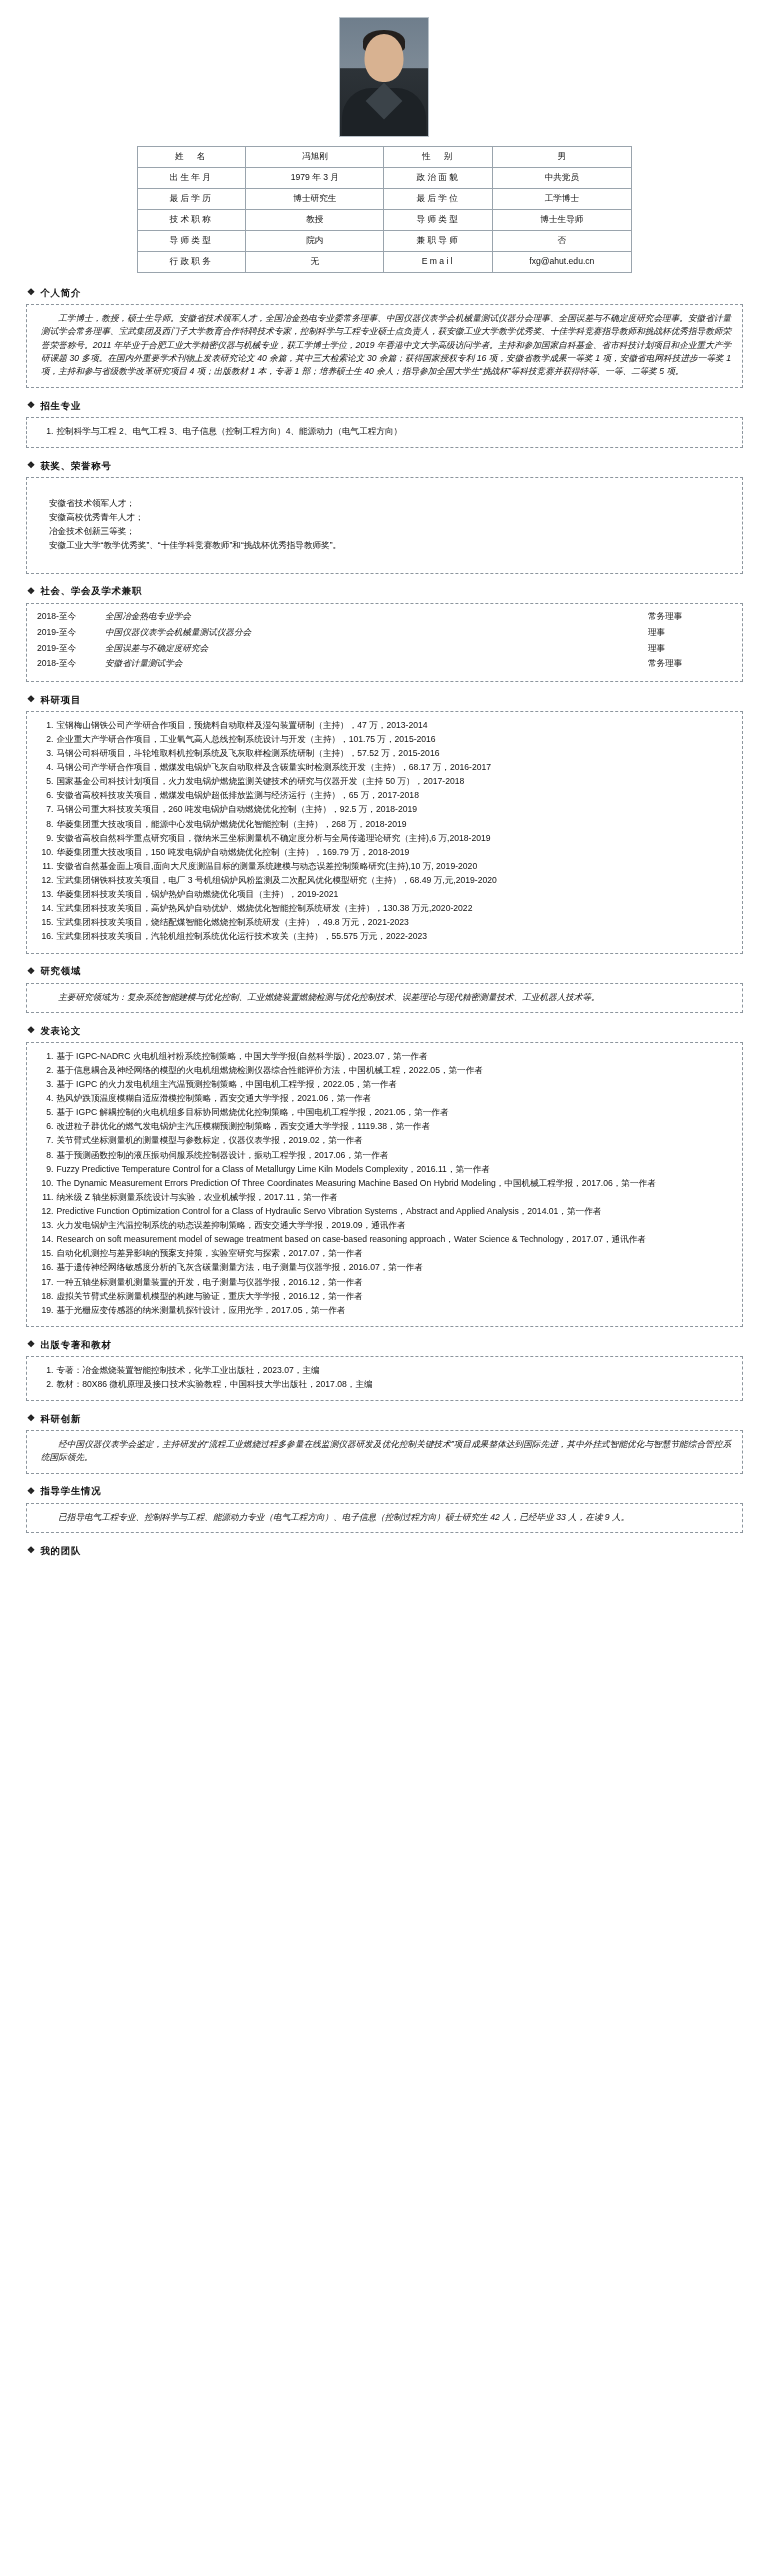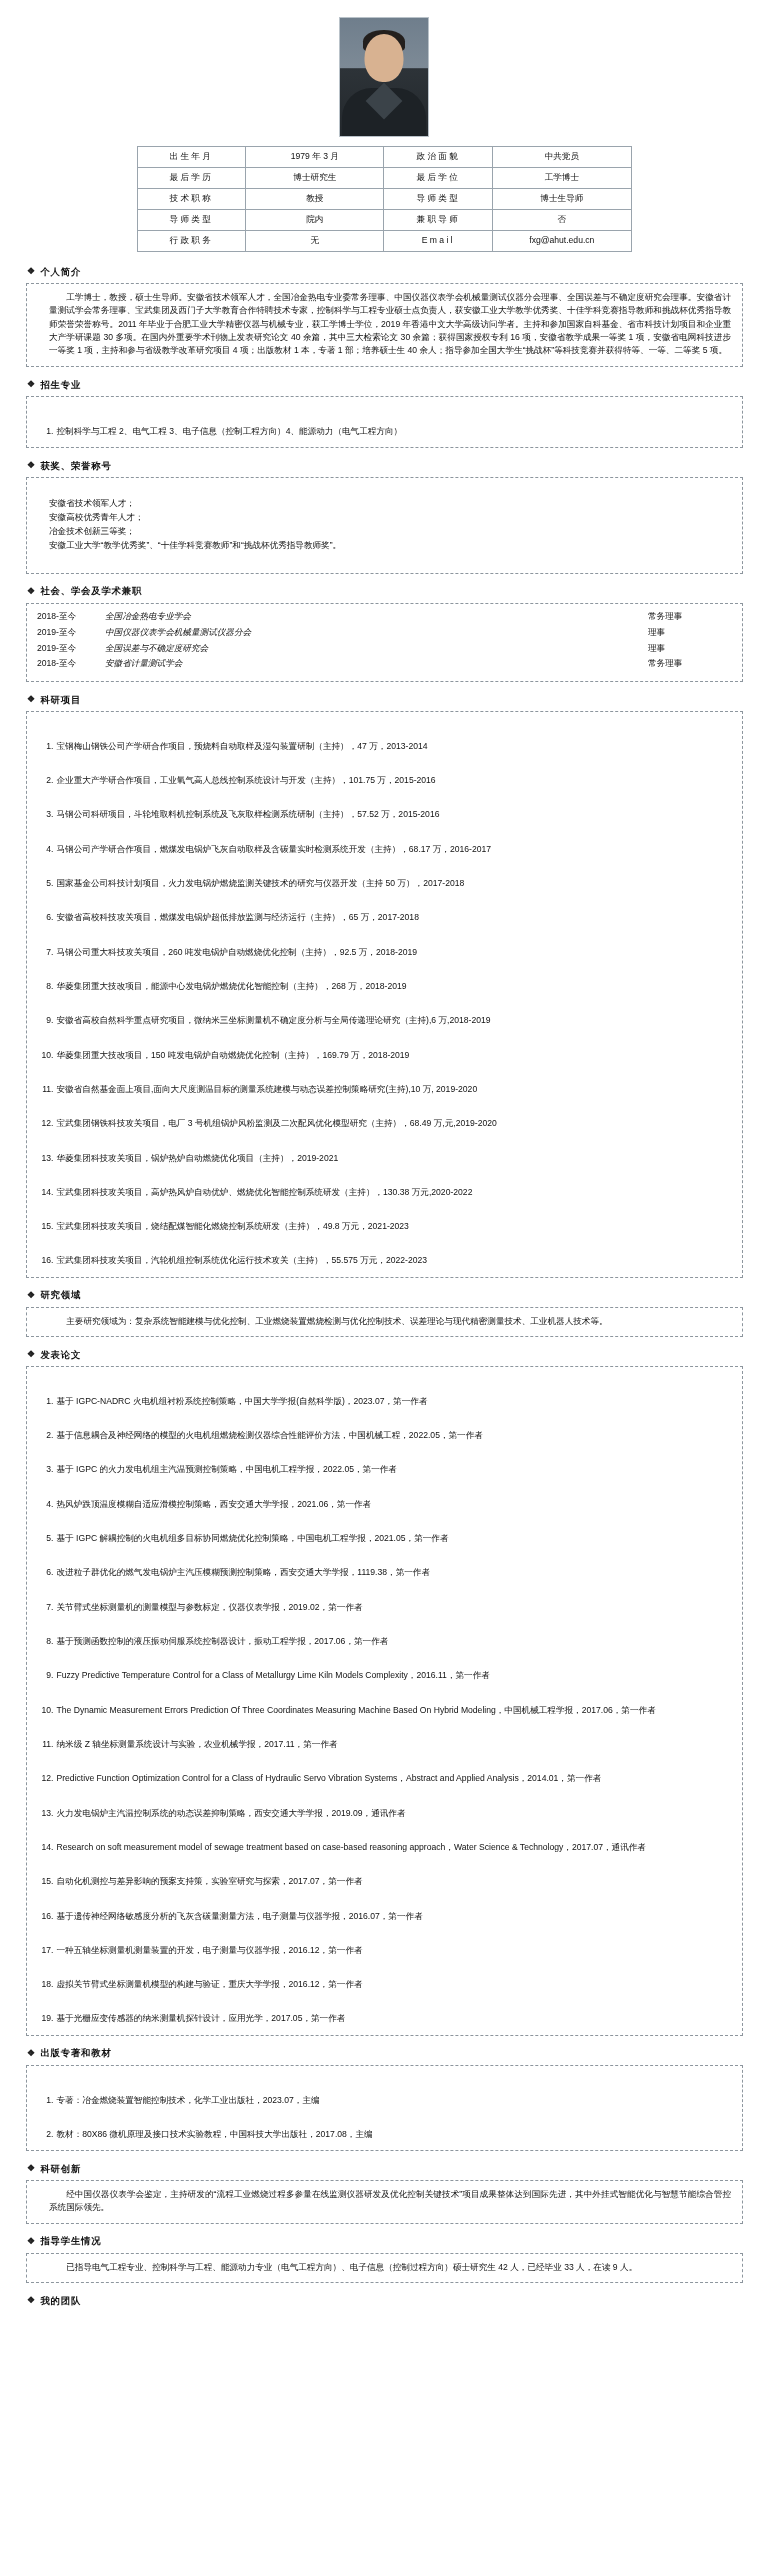--- a/index.html
+++ b/index.html
@@ -72,31 +72,30 @@
     font-weight: bold; font-size: 9.4px;
     margin: 0 0 3.8px 1.5px;
     letter-spacing: 0.8px;
   }
   .sec-title .dia { color: #222; font-size: 9px; }
   .box {
     border: 0.8px dashed #8d969e;
     padding: 6.8px 10.5px 8.3px 10.5px;
     background: #fff;
   }
-  .box p { margin: 0 0 3px 12px; text-indent: 2em; text-align: justify; }
+  .box p { margin: 0 0 3px 4px; text-indent: 2em; text-align: justify; font-style: italic; }
   .box p:last-child { margin-bottom: 0; }
 
   ol.numlist { margin: 0; padding-left: 0; list-style: none; counter-reset: n; }
   ol.numlist > li {
     counter-increment: n;
     position: relative;
     padding-left: 19.5px;
     margin-bottom: 0.8px;
     text-align: justify;
-    margin-top: 21px;
   }
   ol.numlist > li::before {
     content: counter(n) ".";
     position: absolute; left: 0; top: 0;
     width: 16.5px; text-align: right;
   }
 
   ul.plain { margin: 12px; padding: 0; list-style: none; }
   ul.plain > li { margin-bottom: 0.8px; }
 
@@ -118,20 +117,26 @@
   <div class="photo">
     <div class="body"></div>
     <div class="collar"></div>
     <div class="hair"></div>
     <div class="head"></div>
   </div>
 </div>
 
 <table class="info">
   <tbody>
+    <tr>
+      <td class="label">姓　名</td>
+      <td class="value">冯旭刚</td>
+      <td class="label">性　别</td>
+      <td class="value">男</td>
+    </tr>
     <tr>
       <td class="label">出生年月</td>
       <td class="value">1979 年 3 月</td>
       <td class="label">政治面貌</td>
       <td class="value">中共党员</td>
     </tr>
     <tr>
       <td class="label">最后学历</td>
       <td class="value">博士研究生</td>
       <td class="label">最后学位</td>

